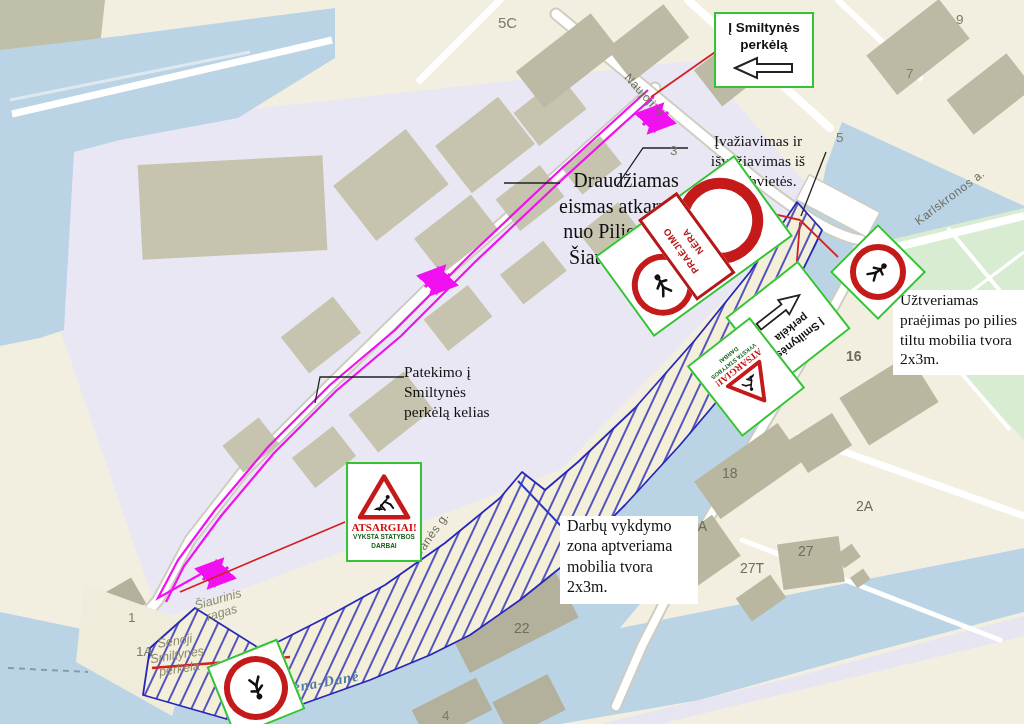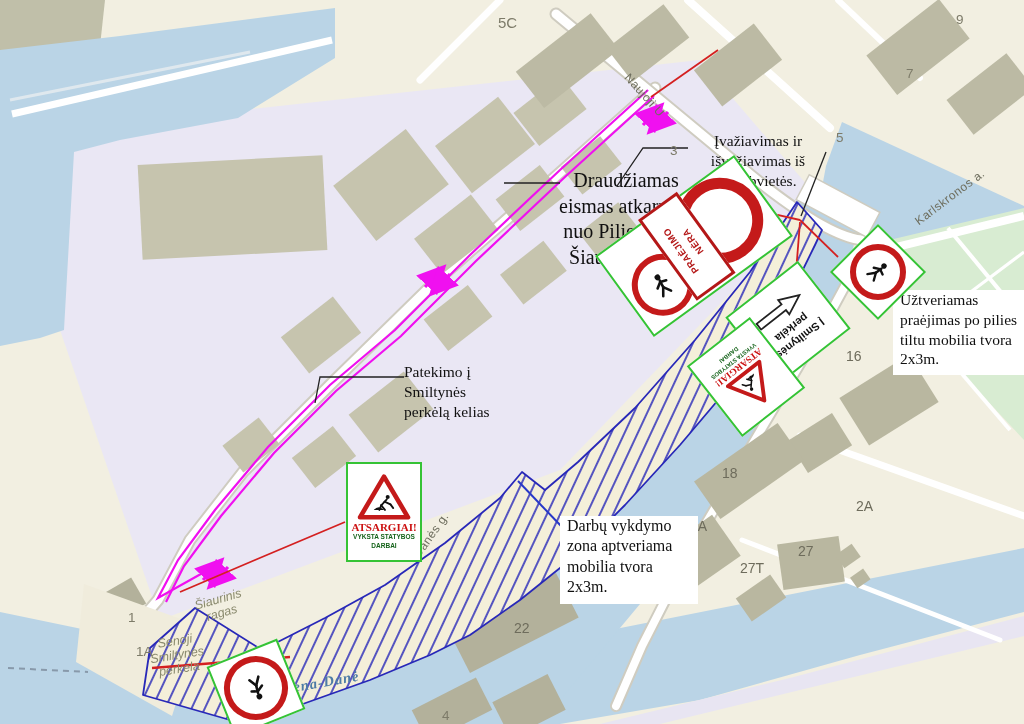--- a/index.html
+++ b/index.html
@@ -184,33 +184,40 @@
 ragas</div>
   <div class="abs pre ital" style="left:150px;top:634px;font-size:12.5px;transform:rotate(-9deg);text-align:center;">Senoji
 Smiltynės
 perkėla</div>
 
   <span class="abs num" style="left:498px;top:14px;font-size:15px;">5C</span>
   <span class="abs num" style="left:956px;top:12px;">9</span>
   <span class="abs num" style="left:906px;top:66px;">7</span>
   <span class="abs num" style="left:836px;top:130px;">5</span>
   <span class="abs num" style="left:670px;top:143px;">3</span>
-  <span class="abs num numdark" style="left:846px;top:348px;font-size:14px;">16</span>
+  <span class="abs num numdark" style="left:846px;top:348px;font-size:14px;font-weight:bold;">16</span>
   <span class="abs num numdark" style="left:732px;top:404px;font-size:14px;">16A</span>
   <span class="abs num numdark" style="left:722px;top:465px;font-size:14px;">18</span>
   <span class="abs num numdark" style="left:690px;top:518px;font-size:14px;">8A</span>
   <span class="abs num numdark" style="left:856px;top:498px;font-size:14px;">2A</span>
   <span class="abs num numdark" style="left:798px;top:543px;font-size:14px;">27</span>
   <span class="abs num numdark" style="left:740px;top:560px;font-size:14px;">27T</span>
   <span class="abs num numdark" style="left:676px;top:580px;">25</span>
   <span class="abs num numdark" style="left:514px;top:620px;font-size:14px;">22</span>
   <span class="abs num" style="left:128px;top:610px;">1</span>
   <span class="abs num" style="left:136px;top:644px;">1A</span>
   <span class="abs num" style="left:442px;top:708px;">4</span>
 
+  <div class="abs signbox" style="left:714px;top:12px;width:100px;height:76px;gap:3px;">
+    <div class="pre ferrytext">Į Smiltynės
+perkėlą</div>
+    <svg width="62" height="24" viewBox="0 0 62 24">
+      <polygon points="2,12 24,2 24,8 59,8 59,16 24,16 24,22" fill="#fff" stroke="#222" stroke-width="2"></polygon>
+    </svg>
+  </div>
 
   <div class="abs pre callout center" style="left:682px;top:131px;width:152px;">Įvažiavimas ir
 išvažiavimas iš
 statybvietės.</div>
 
   <div class="abs pre callout center" style="left:556px;top:168px;width:140px;font-size:20px;">Draudžiamas
 eismas atkarpoje
 nuo Pilies g. iki
 Šiaurinio rago</div>
 

